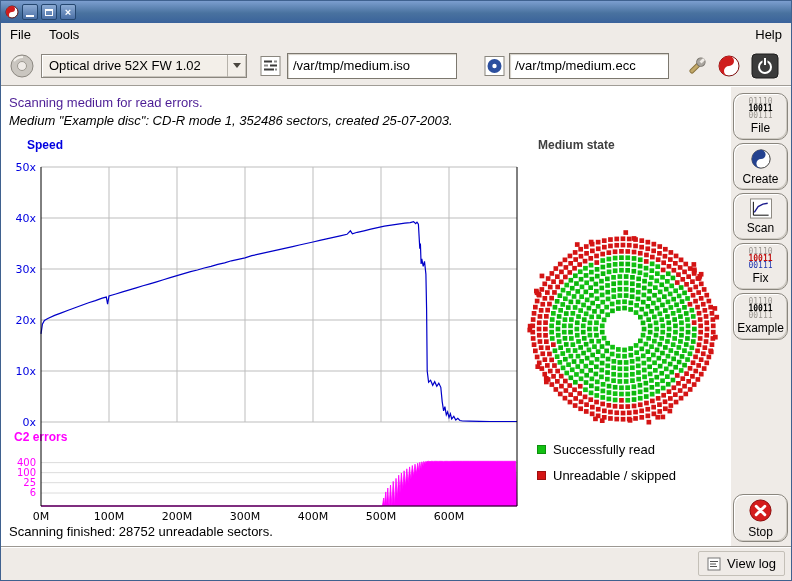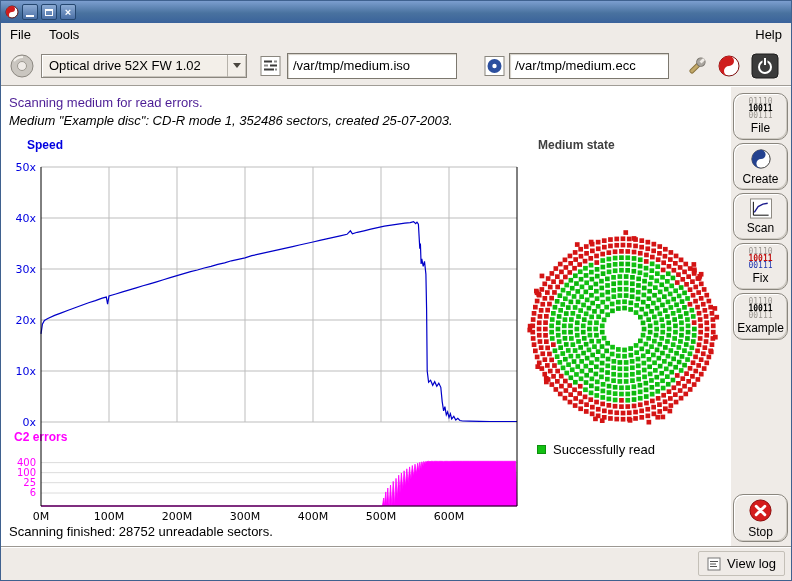--- a/index.html
+++ b/index.html
@@ -930,20 +930,24 @@
           <rect x="168.5" y="33.1" width="4.7" height="4.7" fill="#d41414"></rect>
           <rect x="168.8" y="39.8" width="4.7" height="4.7" fill="#d41414"></rect>
           <rect x="185.9" y="120.5" width="4.7" height="4.7" fill="#d41414"></rect>
           <circle cx="100" cy="100" r="15" fill="#fff"></circle>
         </svg>
 
       <div class="legend-row" id="legend0">
         <span class="swatch" style="background: rgb(18, 192, 18);"></span>
         <span>Successfully read</span>
       </div>
+      <div class="legend-row" id="legend1">
+        <span class="swatch" style="background: rgb(212, 20, 20);"></span>
+        <span>Unreadable / skipped</span>
+      </div>
 
       <div class="bottom-status">Scanning finished: 28752 unreadable sectors.</div>
     </div>
 
     <div class="right-col">
       <div class="action-btn" id="btnRead">
         <div class="bin-icon">
           <span class="b1">01110</span>
           <span class="b2">10011</span>
           <span class="b3">00111</span>

